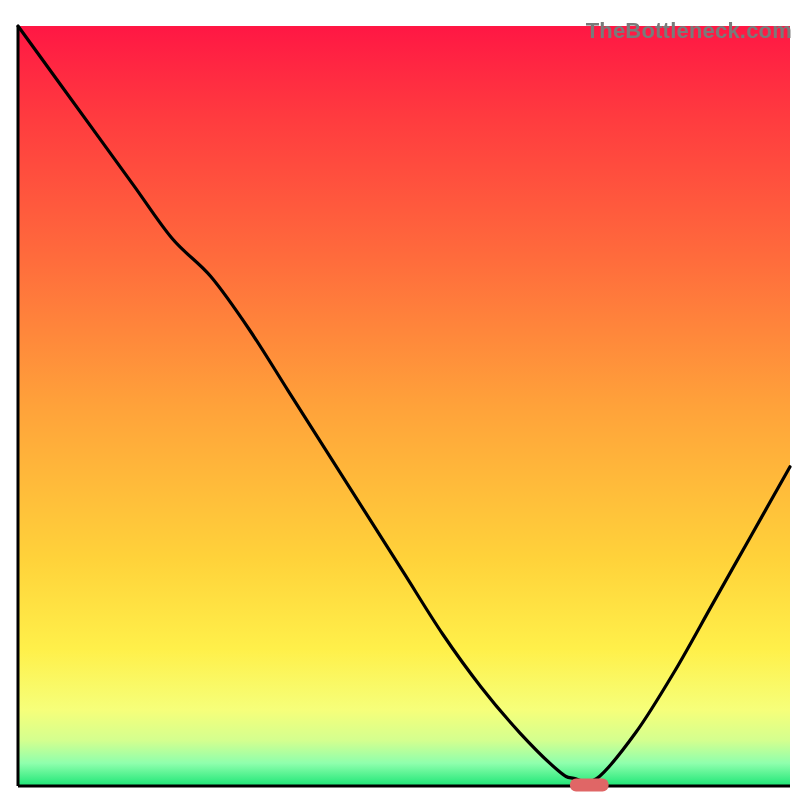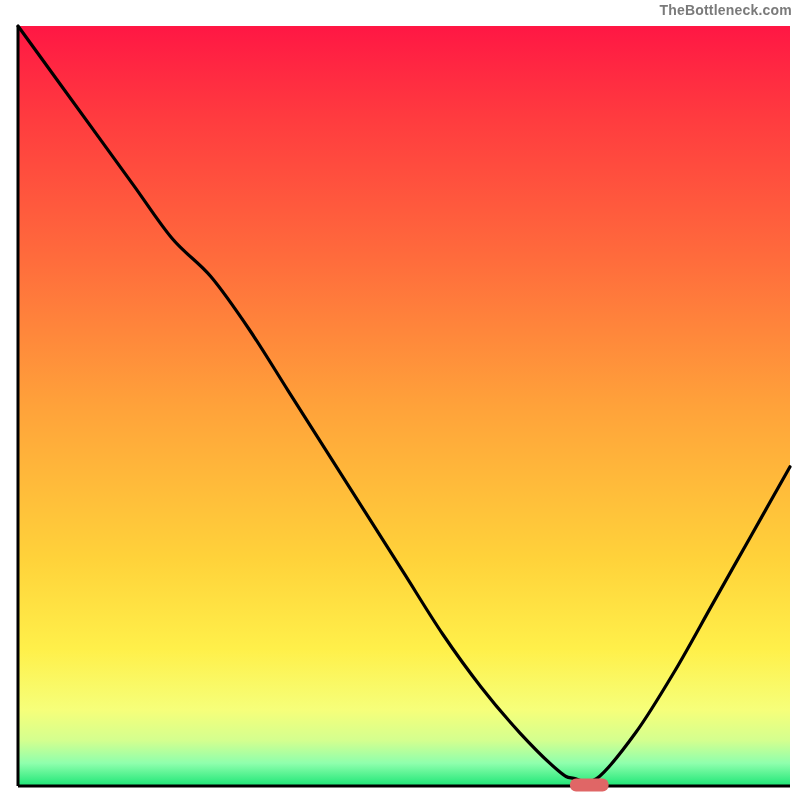--- a/index.html
+++ b/index.html
@@ -11,23 +11,23 @@
     font-family: Arial, Helvetica, sans-serif;
   }
   .chart-wrap {
     position: relative;
     width: 800px;
     height: 800px;
   }
   svg { display: block; }
   .watermark {
     position: absolute;
-    top: 2px;
+    top: 18px;
     right: 8px;
-    font-size: 14px;
+    font-size: 22px;
     font-weight: 600;
     color: #7a7a7a;
     letter-spacing: 0.2px;
     user-select: none;
   }
 </style>
 </head>
 <body>
 
 <div class="chart-wrap">

